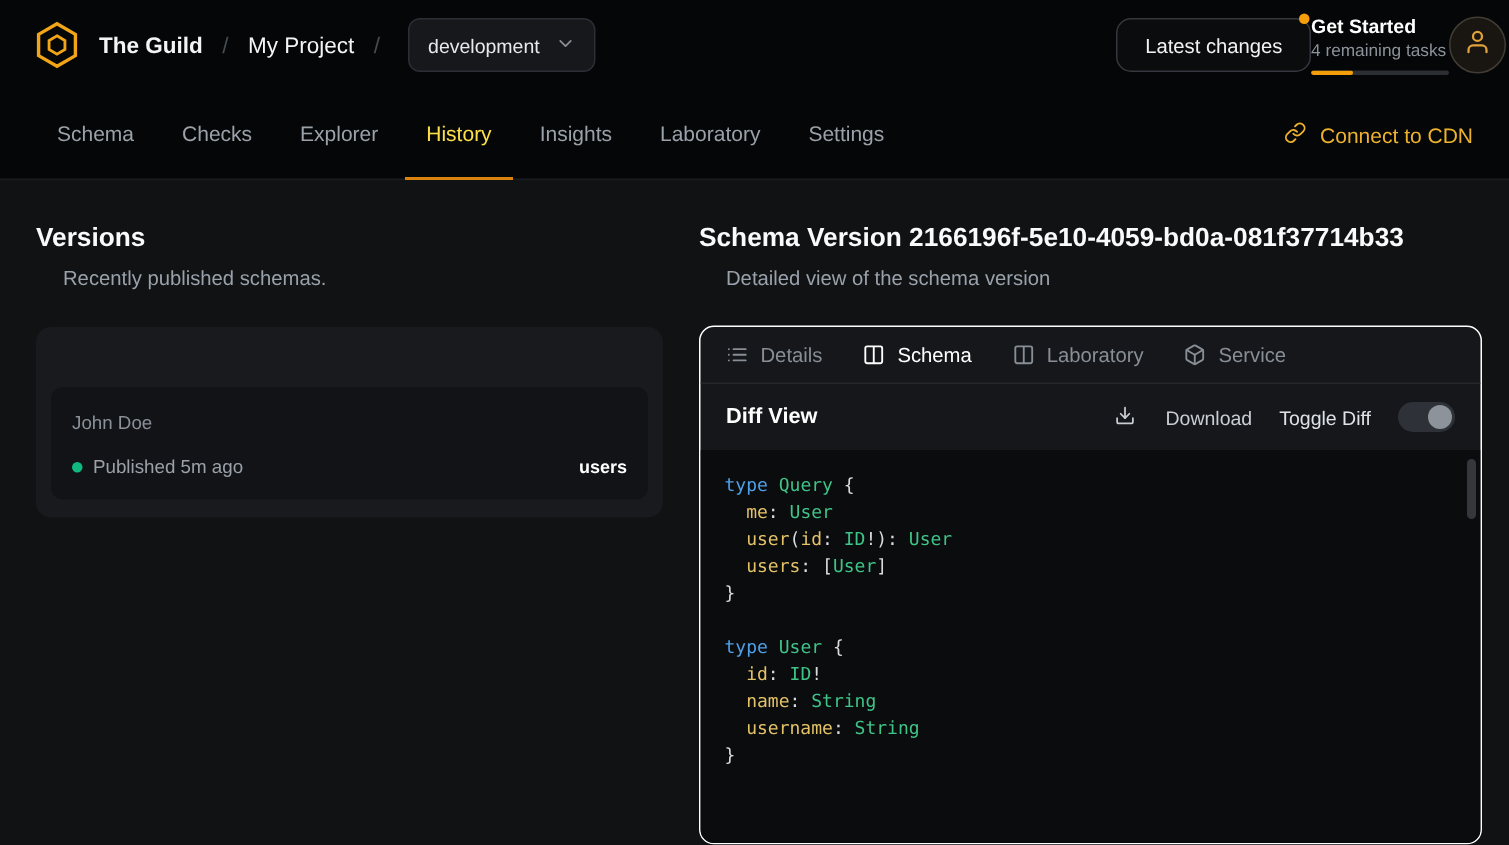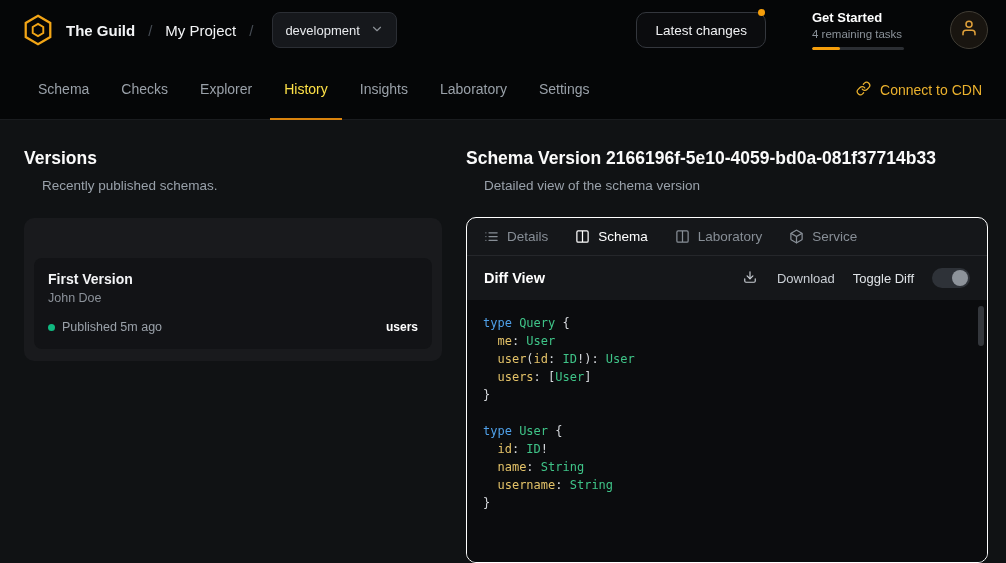--- a/index.html
+++ b/index.html
@@ -8,34 +8,34 @@
     background: #101214;
     color: #e5e7eb;
     font-family: "Liberation Sans", sans-serif;
     position: relative;
   }
 
   
   .topbar {
     height: 60px; background: #050607;
     display: flex; align-items: center; justify-content: space-between;
-    padding: 0 18px 0 20px;
+    padding: 0 2px 0 20px;
   }
   .hleft { display: flex; align-items: center; gap: 10px; }
   .logo { width: 36px; height: 36px; display: flex; align-items: center; justify-content: center; cursor: pointer; }
   .crumb { font-size: 15px; font-weight: 600; color: #f3f4f6; cursor: pointer; }
   .crumb.proj { font-weight: 500; }
   .sep { color: #464c54; font-size: 15px; margin: 0 3px; }
   .env-select {
     display: flex; align-items: center; gap: 10px;
     background: #16181c; border: 1px solid #2b2e34; border-radius: 8px;
     height: 36px; padding: 0 12px; color: #e7e9ec; font-size: 13px;
     font-family: "Liberation Sans", sans-serif; cursor: pointer; margin-left: 6px;
   }
-  .hright { display: flex; align-items: center; gap: 46px; }
+  .hright { display: flex; align-items: center; }
   .latest-changes {
     position: relative; height: 36px; padding: 0 18px;
     background: #0b0c0e; border: 1px solid #34373d; border-radius: 10px;
     color: #f1f2f4; font-size: 13.5px; font-family: "Liberation Sans", sans-serif; cursor: pointer;
   }
   .notif-dot {
     position: absolute; top: -4px; right: 0; width: 7px; height: 7px;
     border-radius: 50%; background: #f59e0b;
   }
   .get-started { width: 92px; cursor: pointer; }
@@ -208,21 +208,20 @@
   </a>
 </nav>
 
 <main class="main">
 
   <section class="col-left">
     <div class="h2">Versions</div>
     <div class="subtitle">Recently published schemas.</div>
     <div class="outer-card">
       <div class="version-card">
-        <div class="vc-name">First Version</div>
         <div class="vc-author">John Doe</div>
         <div class="vc-row">
           <span class="dot"></span>
           <span class="vc-status">Published 5m ago</span>
           <span class="vc-service">users</span>
         </div>
       </div>
     </div>
   </section>
 

